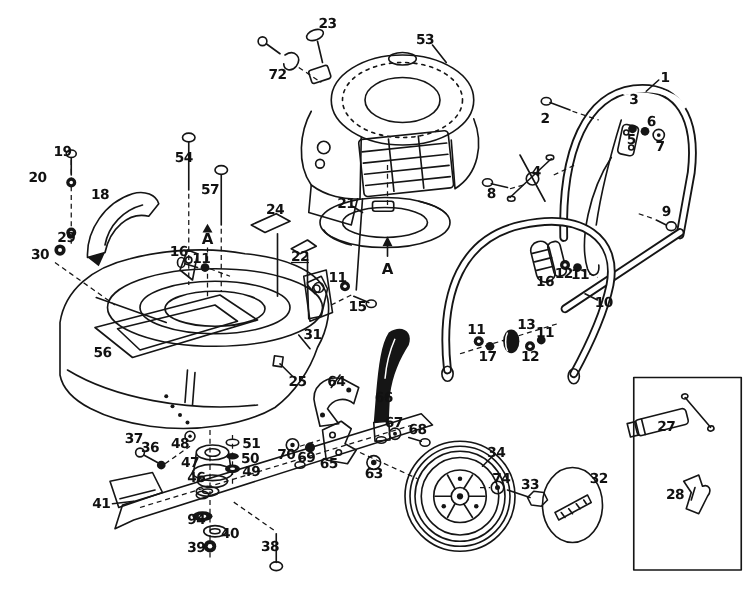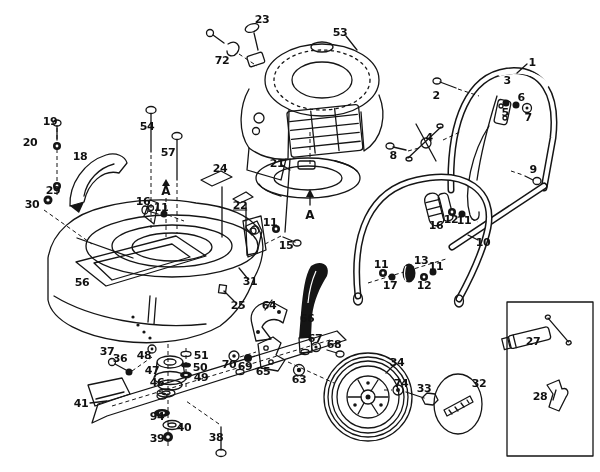--- a/index.html
+++ b/index.html
@@ -372,21 +372,21 @@
       <span class="plabel" style="left: 436px; top: 225px;">16</span>
       <span class="plabel" style="left: 451px; top: 219px;">12</span>
       <span class="plabel" style="left: 464px; top: 220px;">11</span>
       <span class="plabel" style="left: 483px; top: 242px;">10</span>
       <span class="plabel" style="left: 409px; top: 260px; margin-left: 12px;">13</span>
       <span class="plabel" style="left: 381px; top: 264px;">11</span>
       <span class="plabel" style="left: 390px; top: 285px;">17</span>
       <span class="plabel" style="left: 424px; top: 285px;">12</span>
       <span class="plabel" style="left: 436px; top: 266px;">11</span>
       <span class="plabel" style="left: 82px; top: 234px; margin-top: 48px;">56</span>
-      <span class="plabel" style="left: 250px; top: 281px;">31</span>
+      <span class="plabel" style="left: 250px; top: 268px;">31</span>
       <span class="plabel" style="left: 238px; top: 305px;">25</span>
       <span class="plabel" style="left: 269px; top: 305px;">64</span>
       <span class="plabel" style="left: 307px; top: 318px;">66</span>
       <span class="plabel" style="left: 107px; top: 351px;">37</span>
       <span class="plabel" style="left: 120px; top: 358px;">36</span>
       <span class="plabel" style="left: 144px; top: 355px;">48</span>
       <span class="plabel" style="left: 152px; top: 370px;">47</span>
       <span class="plabel" style="left: 157px; top: 382px;">46</span>
       <span class="plabel" style="left: 201px; top: 355px;">51</span>
       <span class="plabel" style="left: 200px; top: 367px;">50</span>

